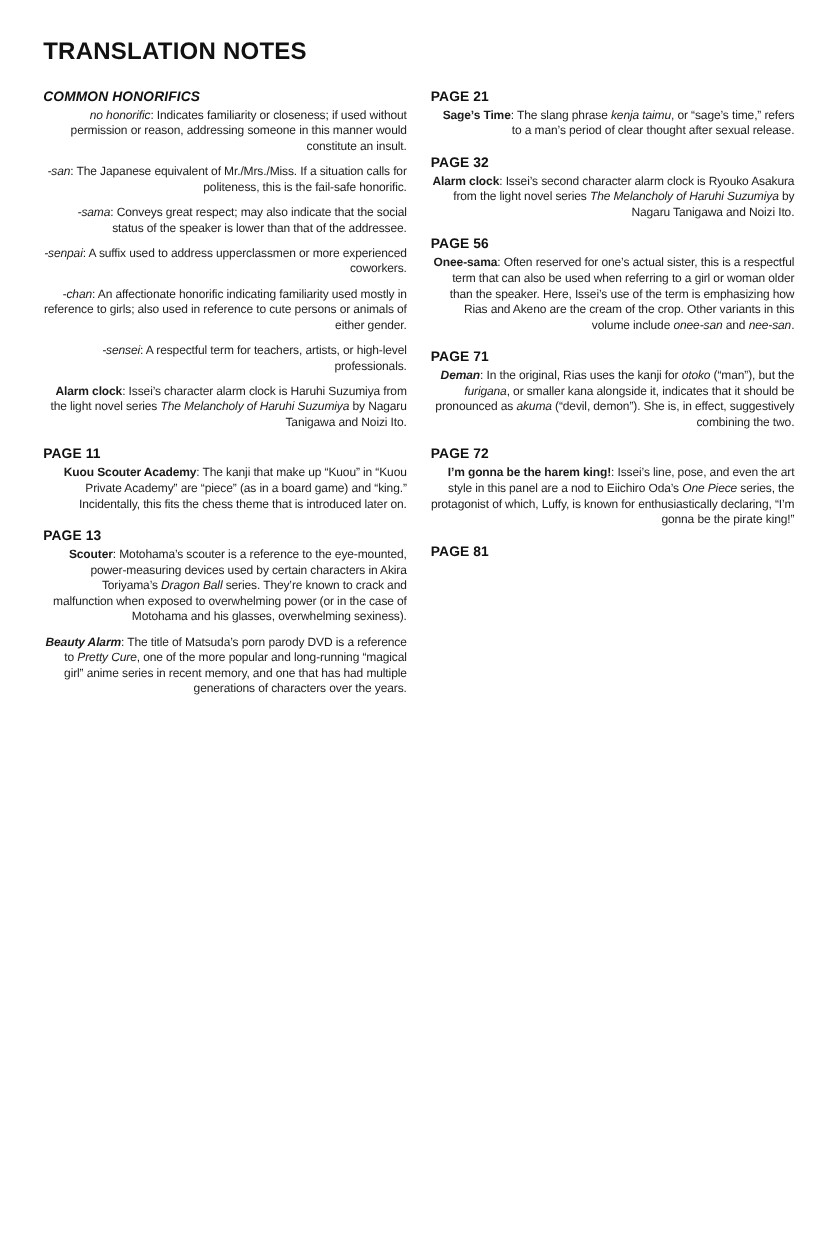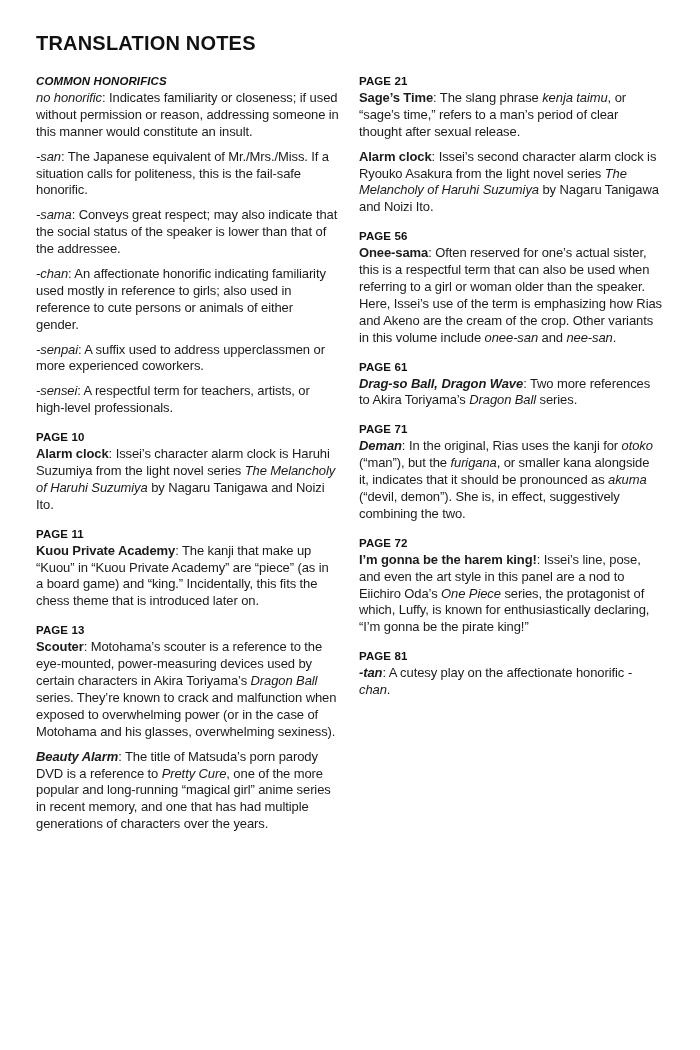--- a/index.html
+++ b/index.html
@@ -37,84 +37,80 @@
   .section-heading {
     font-size: 11.5px;
     font-weight: 700;
     letter-spacing: 0.1px;
     margin: 14px 0 3px 0;
     color: #111111;
   }
   .note-section:first-child .section-heading { margin-top: 0; }
   .section-heading.bi { font-style: italic; }
   .note-paragraph {
-    font-size: 13px;
+    font-size: 10px;
     line-height: 1.3;
     letter-spacing: -0.1px;
     margin-bottom: 8px;
     color: #1b1b1b;
+    text-align: right;
   }
   .note-paragraph .b { font-weight: 700; }
   .note-paragraph .i { font-style: italic; }
 </style>
 </head>
 <body>
 
 <div class="page">
   <h1 class="title">TRANSLATION NOTES</h1>
   <div class="columns">
     <div class="column">
         <section class="note-section">
           <h2 class="section-heading bi">COMMON HONORIFICS</h2>
           <p class="note-paragraph"><span class="i">no honorific</span><span>: Indicates familiarity or closeness; if used without permission or reason, addressing someone in this manner would constitute an insult.</span></p>
           <p class="note-paragraph"><span class="i">-san</span><span>: The Japanese equivalent of Mr./Mrs./Miss. If a situation calls for politeness, this is the fail-safe honorific.</span></p>
           <p class="note-paragraph"><span class="i">-sama</span><span>: Conveys great respect; may also indicate that the social status of the speaker is lower than that of the addressee.</span></p>
+          <p class="note-paragraph"><span class="i">-senpai</span><span>: A suffix used to address upperclassmen or more experienced coworkers.</span></p>
           <p class="note-paragraph"><span class="i">-chan</span><span>: An affectionate honorific indicating familiarity used mostly in reference to girls; also used in reference to cute persons or animals of either gender.</span></p>
-          <p class="note-paragraph"><span class="i">-senpai</span><span>: A suffix used to address upperclassmen or more experienced coworkers.</span></p>
           <p class="note-paragraph"><span class="i">-sensei</span><span>: A respectful term for teachers, artists, or high-level professionals.</span></p>
         </section>
         <section class="note-section">
-          <h2 class="section-heading">PAGE 10</h2>
           <p class="note-paragraph"><span class="b">Alarm clock</span><span>: Issei’s character alarm clock is Haruhi Suzumiya from the light novel series </span><span class="i">The Melancholy of Haruhi Suzumiya</span><span> by Nagaru Tanigawa and Noizi Ito.</span></p>
         </section>
         <section class="note-section">
           <h2 class="section-heading">PAGE 11</h2>
-          <p class="note-paragraph"><span class="b">Kuou Private Academy</span><span>: The kanji that make up “Kuou” in “Kuou Private Academy” are “piece” (as in a board game) and “king.” Incidentally, this fits the chess theme that is introduced later on.</span></p>
+          <p class="note-paragraph"><span class="b">Kuou Scouter Academy</span><span>: The kanji that make up “Kuou” in “Kuou Private Academy” are “piece” (as in a board game) and “king.” Incidentally, this fits the chess theme that is introduced later on.</span></p>
         </section>
         <section class="note-section">
           <h2 class="section-heading">PAGE 13</h2>
           <p class="note-paragraph"><span class="b">Scouter</span><span>: Motohama’s scouter is a reference to the eye-mounted, power-measuring devices used by certain characters in Akira Toriyama’s </span><span class="i">Dragon Ball</span><span> series. They’re known to crack and malfunction when exposed to overwhelming power (or in the case of Motohama and his glasses, overwhelming sexiness).</span></p>
         </section>
         <section class="note-section">
           <p class="note-paragraph"><span class="b i">Beauty Alarm</span><span>: The title of Matsuda’s porn parody DVD is a reference to </span><span class="i">Pretty Cure</span><span>, one of the more popular and long-running “magical girl” anime series in recent memory, and one that has had multiple generations of characters over the years.</span></p>
         </section>
       </div>
     <div class="column">
         <section class="note-section">
           <h2 class="section-heading">PAGE 21</h2>
           <p class="note-paragraph"><span class="b">Sage’s Time</span><span>: The slang phrase </span><span class="i">kenja taimu</span><span>, or “sage’s time,” refers to a man’s period of clear thought after sexual release.</span></p>
         </section>
         <section class="note-section">
+          <h2 class="section-heading">PAGE 32</h2>
           <p class="note-paragraph"><span class="b">Alarm clock</span><span>: Issei’s second character alarm clock is Ryouko Asakura from the light novel series </span><span class="i">The Melancholy of Haruhi Suzumiya</span><span> by Nagaru Tanigawa and Noizi Ito.</span></p>
         </section>
         <section class="note-section">
           <h2 class="section-heading">PAGE 56</h2>
           <p class="note-paragraph"><span class="b">Onee-sama</span><span>: Often reserved for one’s actual sister, this is a respectful term that can also be used when referring to a girl or woman older than the speaker. Here, Issei’s use of the term is emphasizing how Rias and Akeno are the cream of the crop. Other variants in this volume include </span><span class="i">onee-san</span><span> and </span><span class="i">nee-san</span><span>.</span></p>
-        </section>
-        <section class="note-section">
-          <h2 class="section-heading">PAGE 61</h2>
-          <p class="note-paragraph"><span class="b i">Drag-so Ball, Dragon Wave</span><span>: Two more references to Akira Toriyama’s </span><span class="i">Dragon Ball</span><span> series.</span></p>
         </section>
         <section class="note-section">
           <h2 class="section-heading">PAGE 71</h2>
           <p class="note-paragraph"><span class="b i">Deman</span><span>: In the original, Rias uses the kanji for </span><span class="i">otoko</span><span> (“man”), but the </span><span class="i">furigana</span><span>, or smaller kana alongside it, indicates that it should be pronounced as </span><span class="i">akuma</span><span> (“devil, demon”).  She is, in effect, suggestively combining the two.</span></p>
         </section>
         <section class="note-section">
           <h2 class="section-heading">PAGE 72</h2>
           <p class="note-paragraph"><span class="b">I’m gonna be the harem king!</span><span>: Issei’s line, pose, and even the art style in this panel are a nod to Eiichiro Oda’s </span><span class="i">One Piece</span><span> series, the protagonist of which, Luffy, is known for enthusiastically declaring, “I’m gonna be the pirate king!”</span></p>
         </section>
         <section class="note-section">
           <h2 class="section-heading">PAGE 81</h2>
-          <p class="note-paragraph"><span class="b i">-tan</span><span>: A cutesy play on the affectionate honorific </span><span class="i">-chan</span><span>.</span></p>
         </section>
       </div>
   </div>
 </div>
 
 </body></html>

